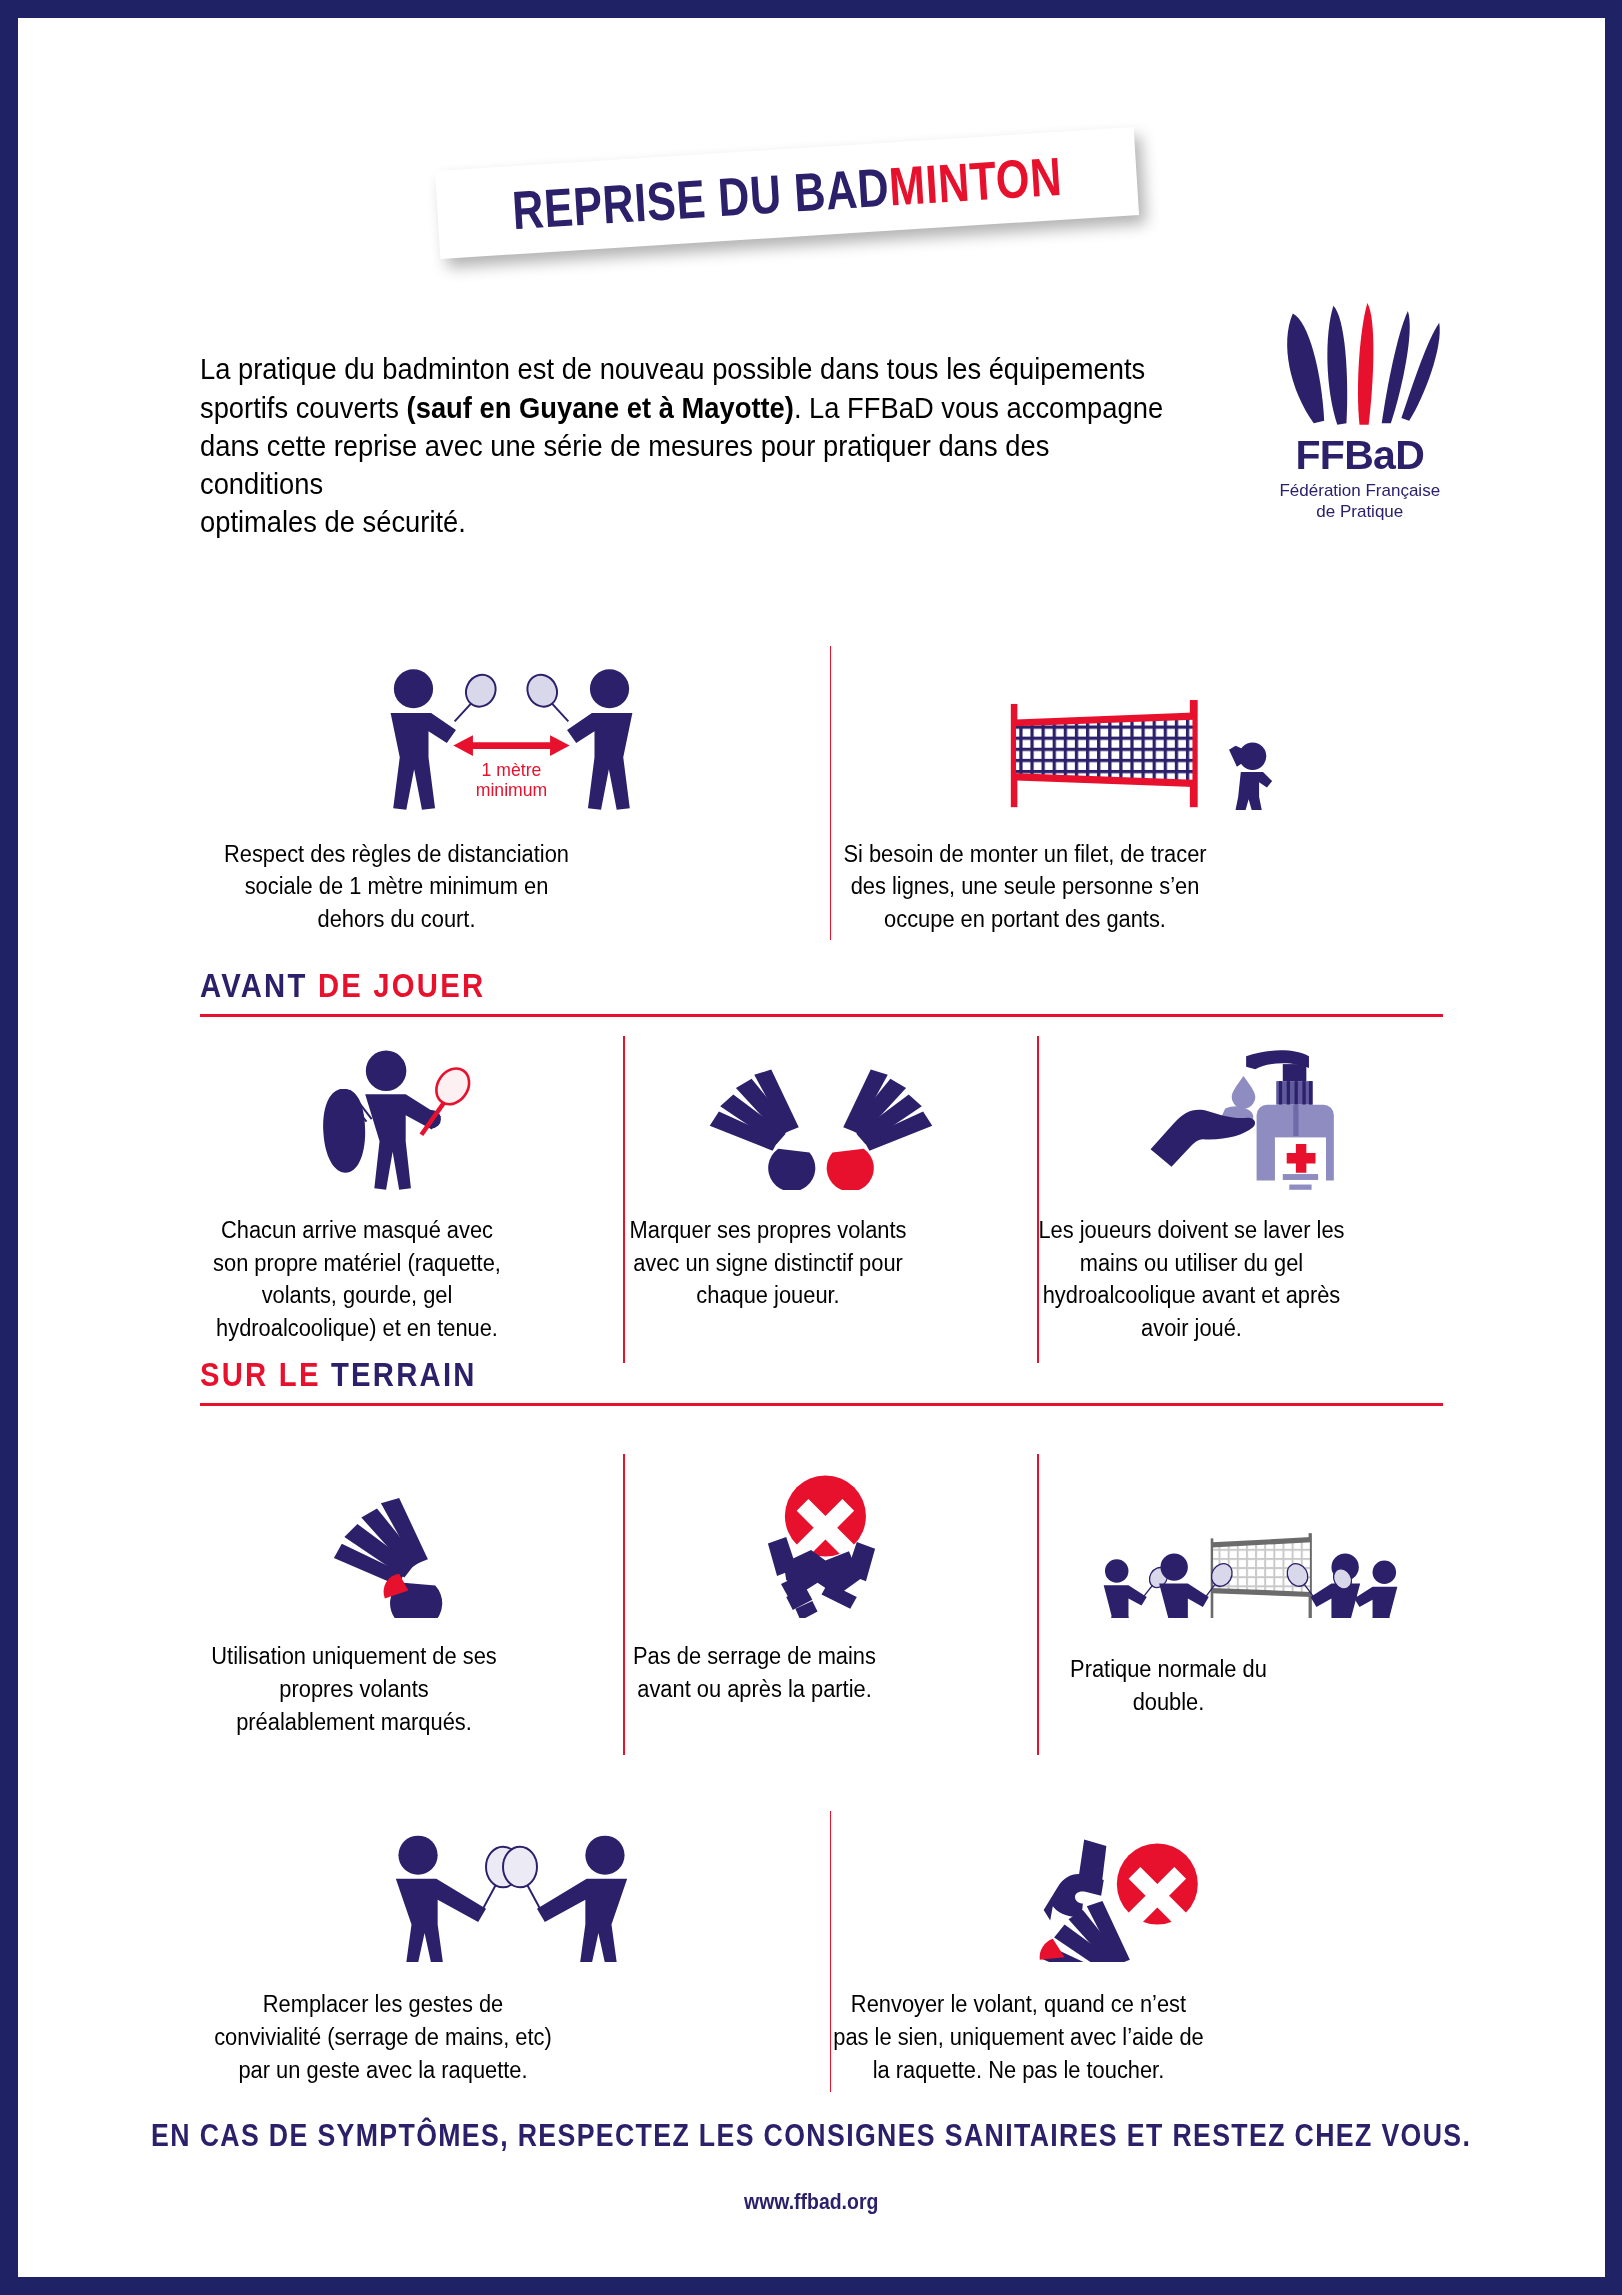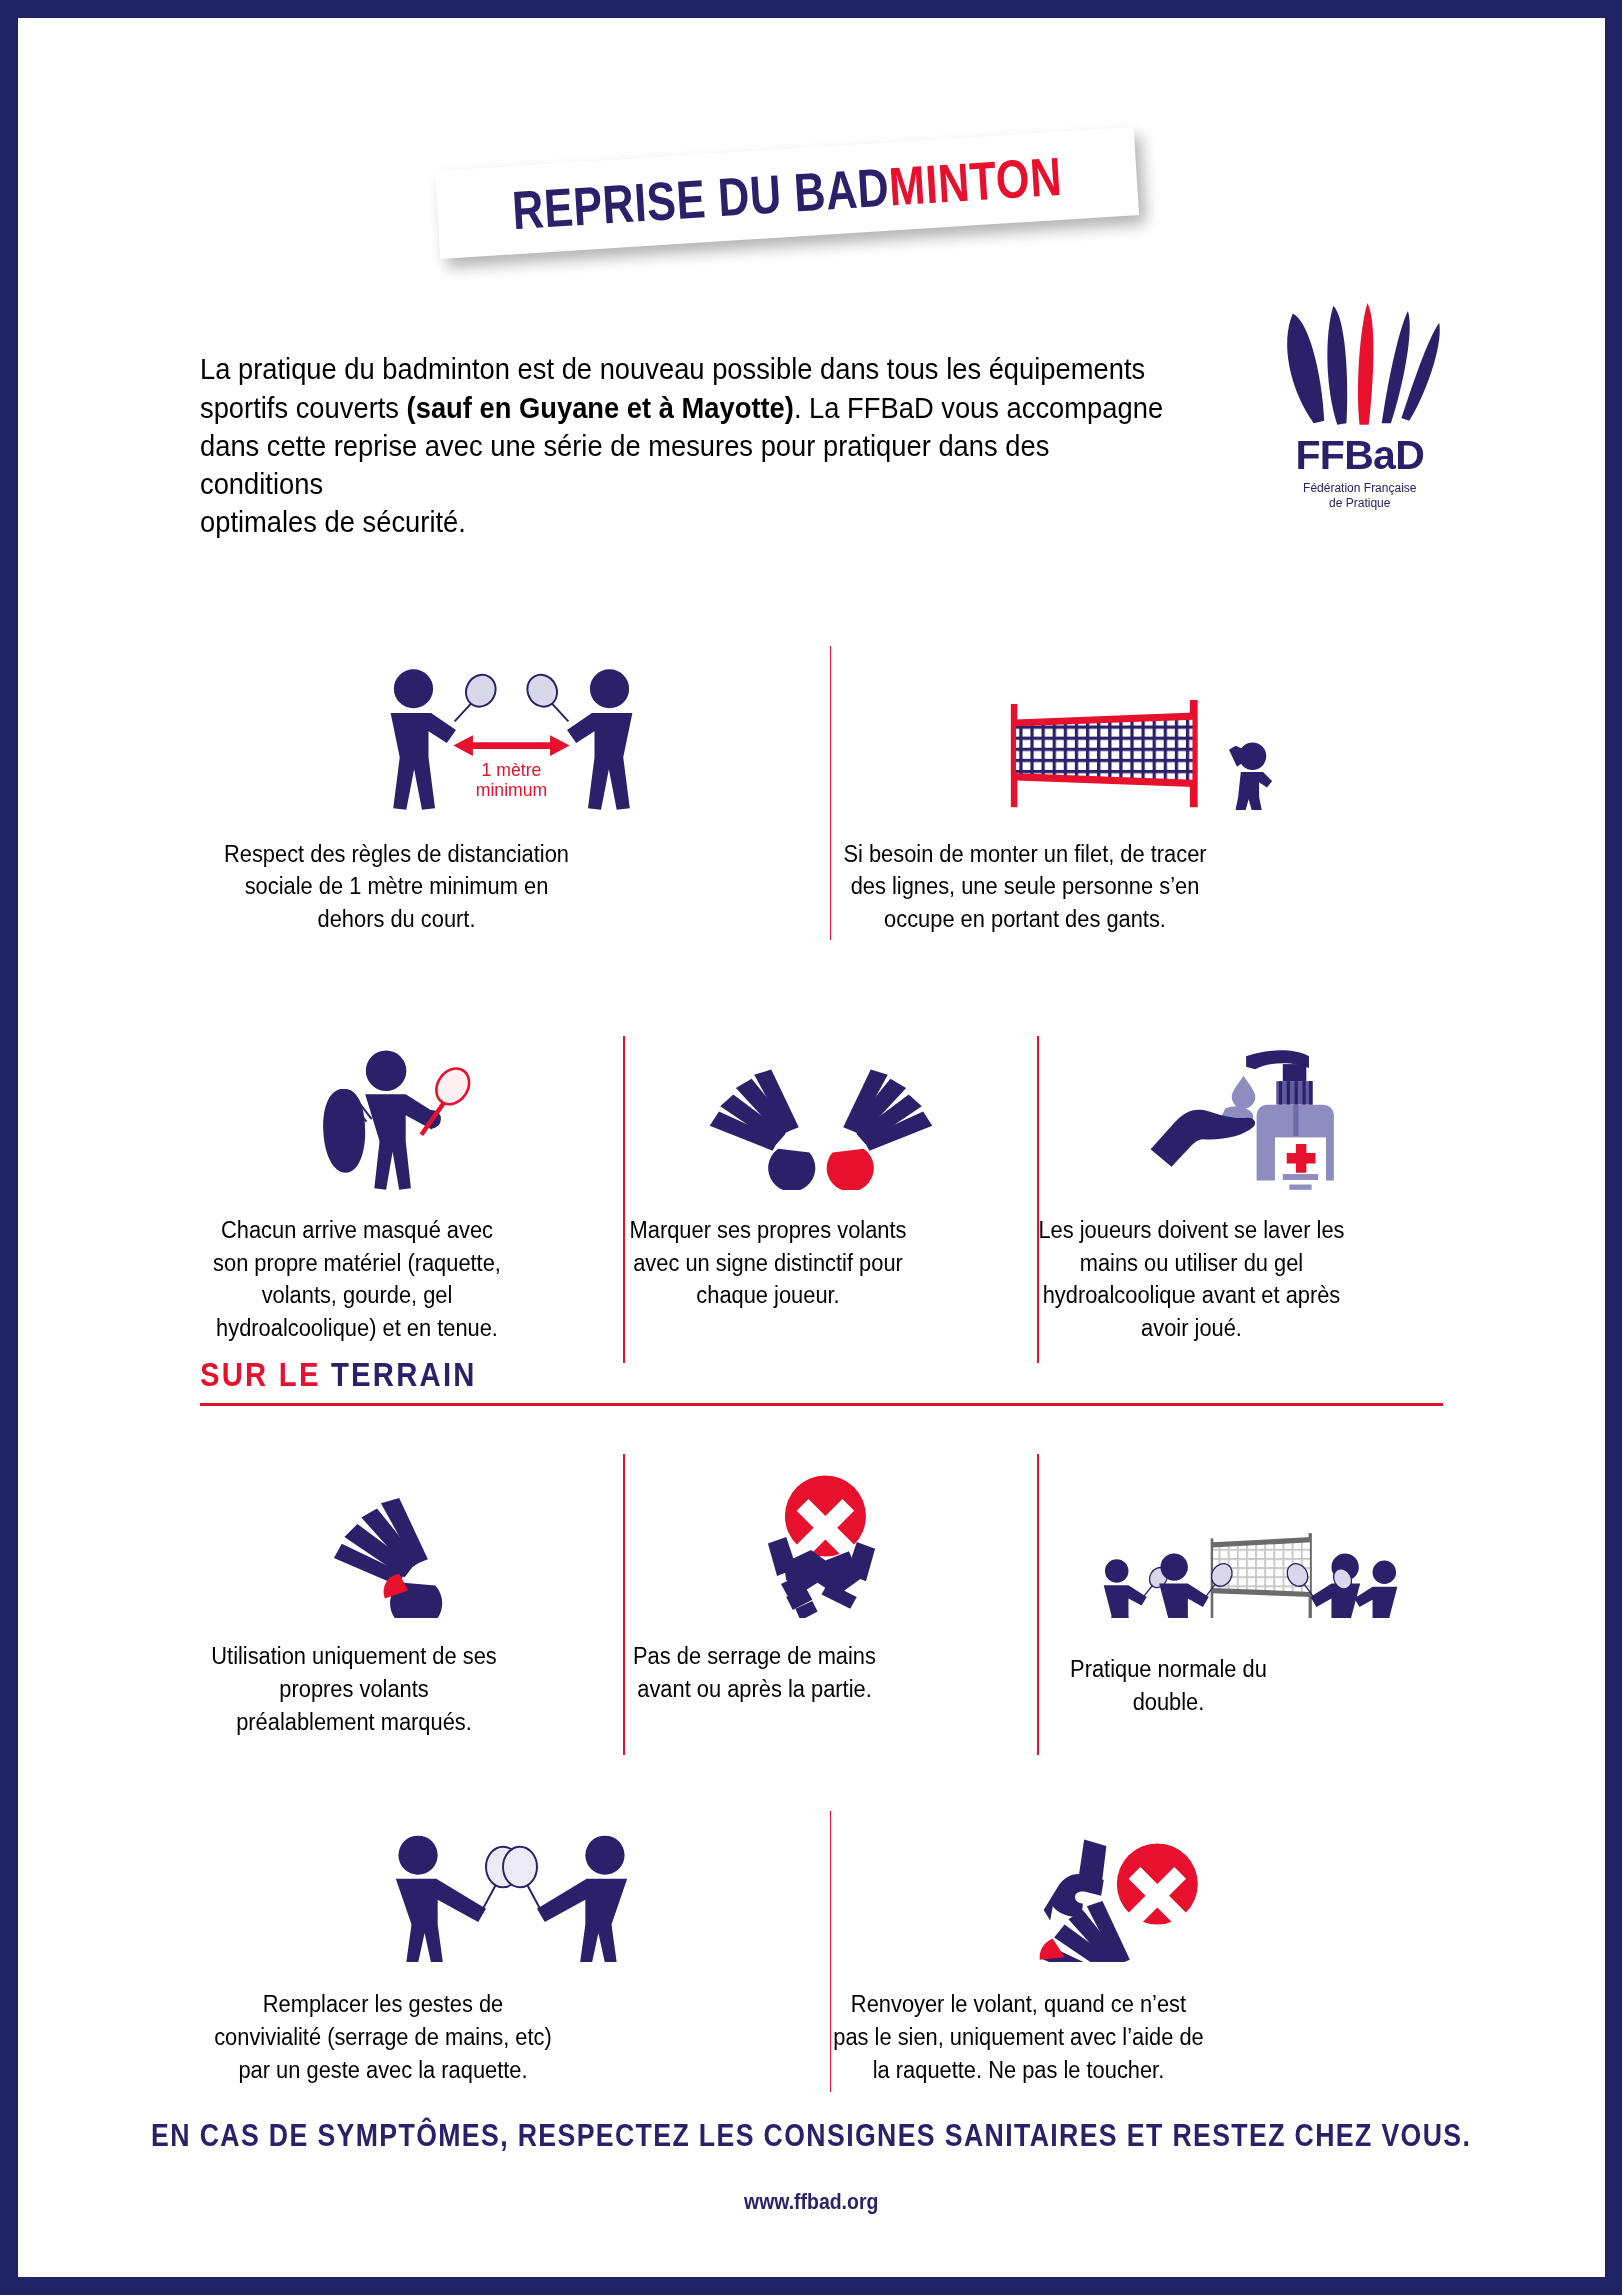--- a/index.html
+++ b/index.html
@@ -77,21 +77,21 @@
     font-family: "Liberation Sans", sans-serif;
     font-weight: bold;
     font-size: 41px;
     color: #2b2069;
     letter-spacing: -0.7px;
     margin-top: 2.6px;
     line-height: 1;
   }
   .logo-sub {
     font-family: "Liberation Sans", sans-serif;
-    font-size: 12px;
+    font-size: 17px;
     color: #2b2069;
     line-height: 1.22;
     margin-top: 5.2px;
   }
 
   
   .sec-head { position: absolute; left: 182px; width: 1243px; }
   .sec-title {
     font-family: "Liberation Sans Narrow", "Liberation Sans", sans-serif;
     font-weight: bold;
@@ -240,20 +240,24 @@
           <circle cx="408" cy="98" r="21" fill="#2b2069"></circle>
           <path d="M390 122 h34 l14 14 -8 10 -12 -8 v22 l6 30 -14 2 -8 -28 -8 28 -14 -2 6 -30 z" fill="#2b2069"></path>
           <path d="M372 88 l10 -6 14 24 -12 8 z" fill="#2b2069"></path>
           <path d="M382 82 l14 6 -4 18 -14 -8 z" fill="#2b2069"></path>
         </svg>
       </div>
       <div class="cap" style="width:406px; margin-top:27.5px">Si besoin de monter un filet, de tracer des lignes, une seule personne s’en occupe en portant des gants.</div>
     </div>
   </div>
 
+  <div class="sec-head" style="top:950px">
+    <div class="sec-title"><span class="t-navy">AVANT </span><span class="t-red">DE JOUER</span></div>
+    <div class="sec-rule"></div>
+  </div>
 
   <div class="cols" style="left:182px; top:1018px; width:1243px;">
 
     <div class="col" style="width:414px">
       <div class="art" style="height:154px">
         <svg width="196" height="151" viewBox="0 0 300 230">
           <path d="M48 76 c-18 4 -28 30 -26 66 c2 36 16 62 34 62 c18 0 30 -26 30 -62 c0 -38 -10 -62 -28 -66 z" fill="#2b2069"></path>
           <line x1="62" y1="78" x2="96" y2="122" stroke="#2b2069" stroke-width="3"></line>
           <line x1="54" y1="84" x2="88" y2="126" stroke="#2b2069" stroke-width="3"></line>
           <circle cx="118" cy="48" r="31" fill="#2b2069"></circle>

